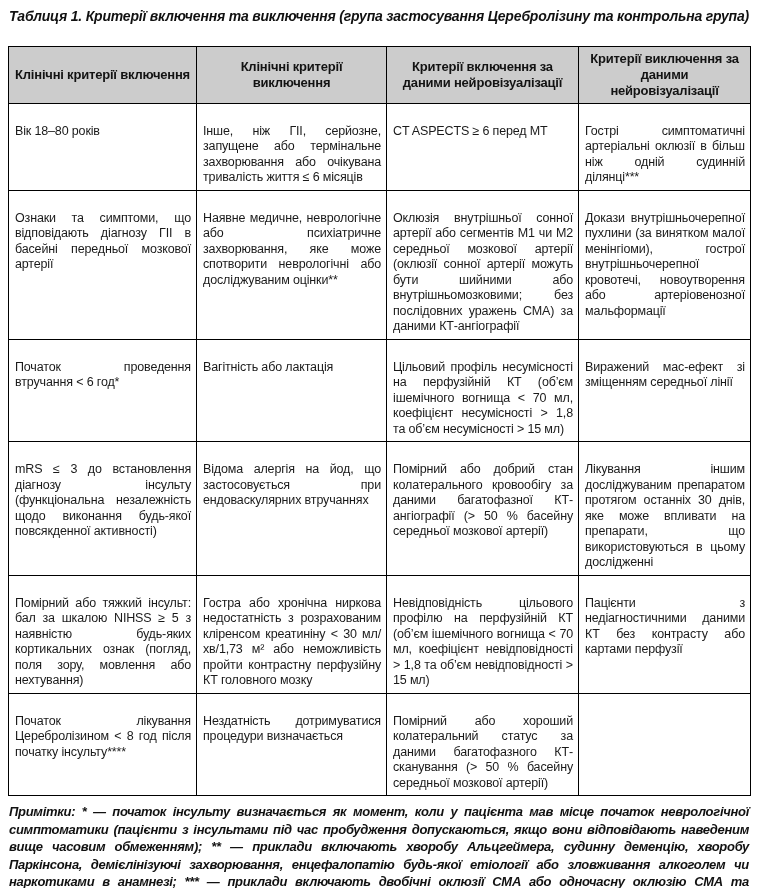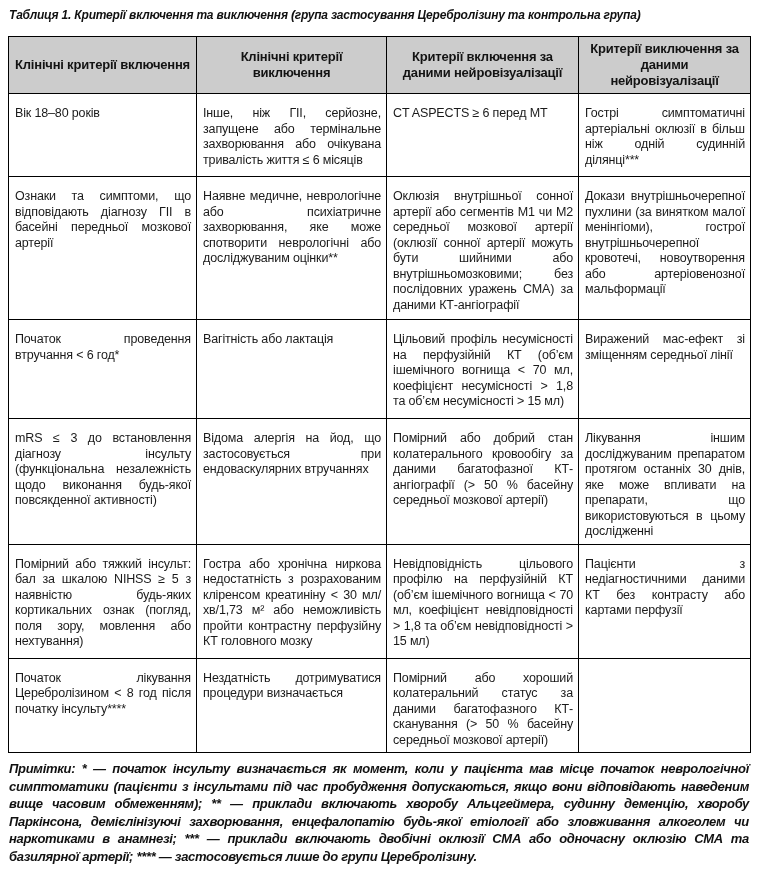--- a/index.html
+++ b/index.html
@@ -14,24 +14,24 @@
     color: #141414;
     overflow: hidden;
   }
   .page {
     padding: 6px 8px 0 8px;
   }
   .doc-title {
     font-family: "Liberation Sans", sans-serif;
     font-style: italic;
     font-weight: bold;
-    font-size: 12px;
+    font-size: 14px;
     line-height: 1.25;
     letter-spacing: -0.2px;
-    margin: 2px 0 13px 1px;
+    margin: 2px 0 20px 1px;
     color: #111;
   }
   table.criteria {
     border-collapse: collapse;
     table-layout: fixed;
     width: 742px;
   }
   table.criteria col.c1 { width: 188px; }
   table.criteria col.c2 { width: 190px; }
   table.criteria col.c3 { width: 192px; }
@@ -52,21 +52,21 @@
     padding: 4px 6px;
     height: 55px;
     color: #131313;
   }
   table.criteria td {
     font-size: 12.5px;
     line-height: 15.5px;
     letter-spacing: -0.15px;
     text-align: justify;
     vertical-align: top;
-    padding: 12px 5px 4px 6px;
+    padding: 20px 5px 4px 6px;
     color: #1a1a1a;
   }
   tbody tr.r0 { height: 83px; }
   tbody tr.r1 { height: 143px; }
   tbody tr.r2 { height: 99px; margin-top: 33px; }
   tbody tr.r3 { height: 106px; }
   tbody tr.r4 { height: 114px; }
   tbody tr.r5 { height: 86px; }
   tbody tr.r6 { height: 77px; }
   .notes {

